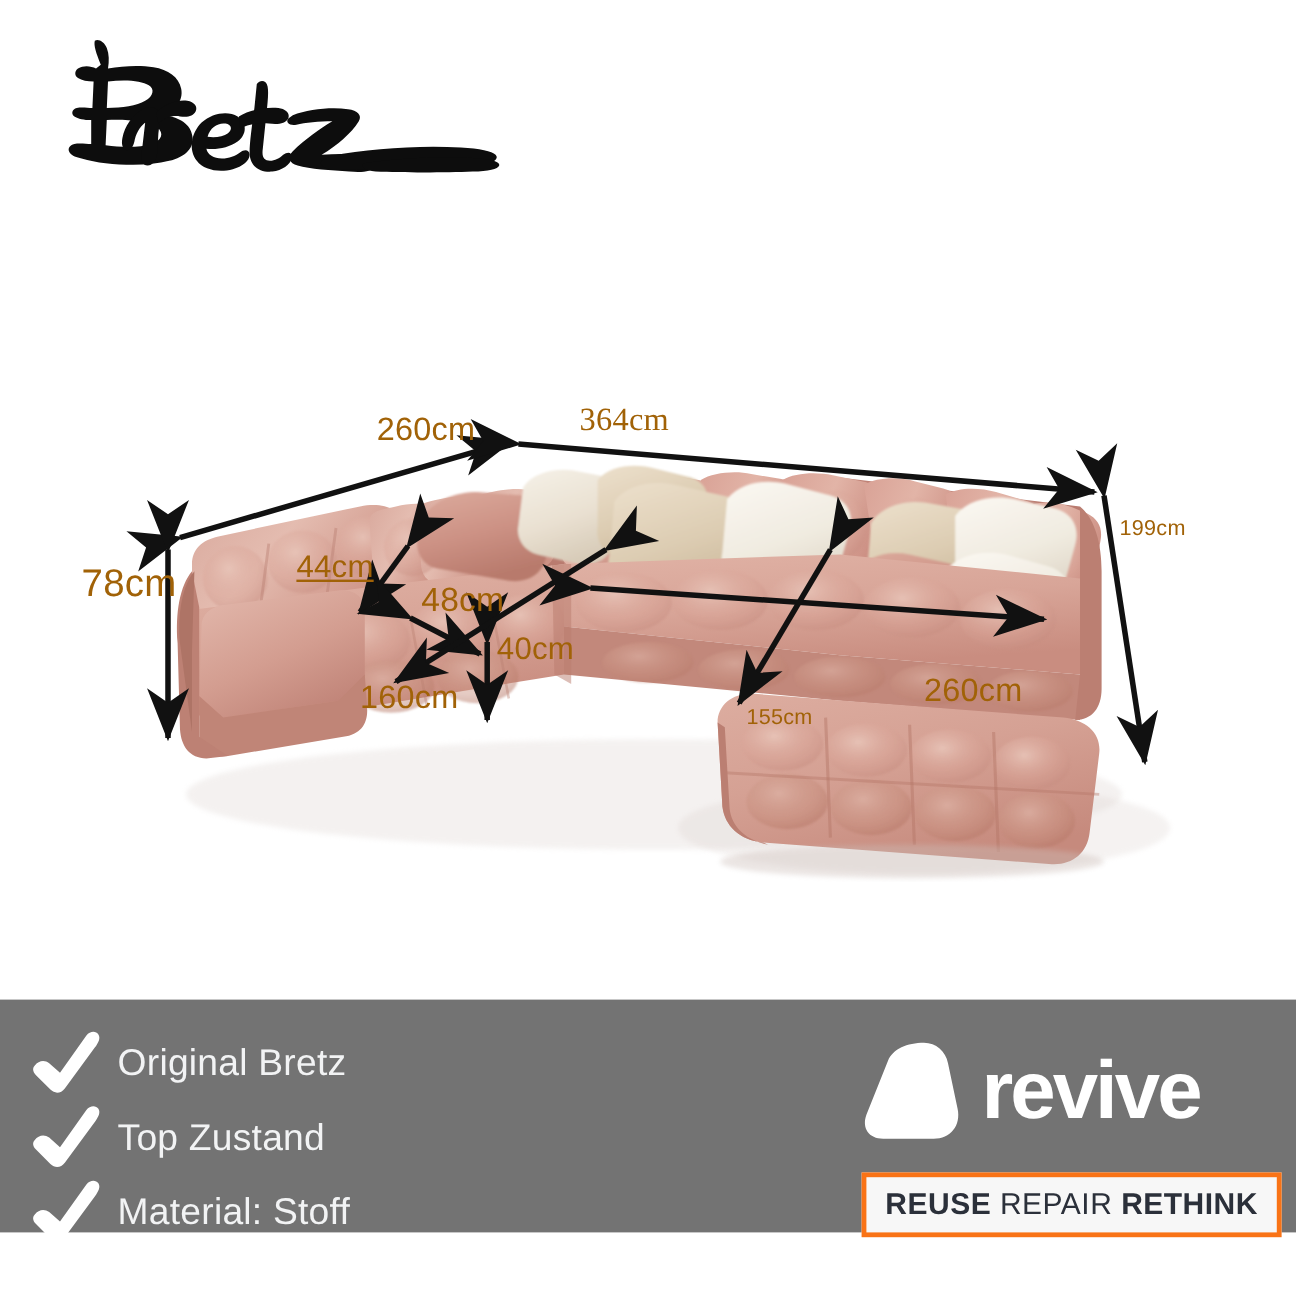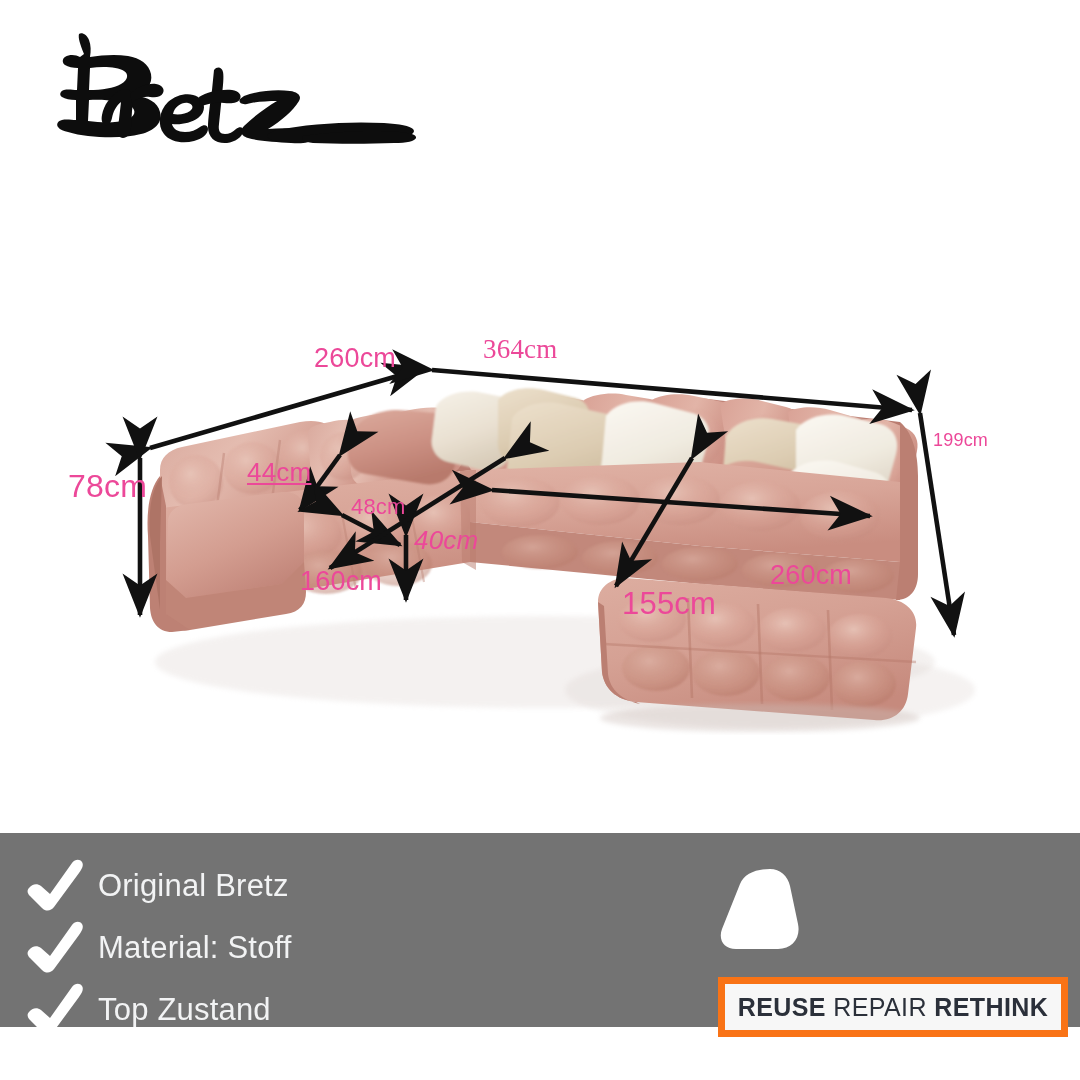--- a/index.html
+++ b/index.html
@@ -19,21 +19,21 @@
 
   
   .photo-area{position:absolute;left:0;top:170px;width:1080px;height:663px;overflow:hidden;}
   .photo-area svg{display:block;width:1080px;height:663px;}
 
   
   .dim-label{
     position:absolute;
     font-family:"Liberation Sans", sans-serif;
     font-weight:400;
-    color:#ec4899;
+    color:#a16207;
     white-space:nowrap;
     letter-spacing:.2px;
     line-height:1;
   }
 
   
   .banner{
     position:absolute;left:0;top:833px;width:1080px;height:194px;
     background:#737373;
     padding-left:24px;
@@ -54,21 +54,21 @@
   .revive-mark{width:86px;height:86px;flex:0 0 86px;}
   .revive-mark svg{display:block;width:100%;height:100%;}
   .revive-word{
     color:#ffffff;font-size:68px;font-weight:700;
     font-family:"Liberation Sans", sans-serif;
     letter-spacing:-2.5px;margin-left:14px;line-height:1;
   }
   .tagline-bar{
     margin-top:22px;background:#f7f7f7;
     height:46px;display:flex;align-items:center;justify-content:center;
-    border:7px solid #f97316;
+    border:4px solid #f97316;
   }
   .tagline-bar span{
     font-family:"Liberation Sans", sans-serif;
     font-size:25px;color:#2b303a;letter-spacing:.4px;
   }
   .tg-bold{font-weight:700;}
   .tg-light{font-weight:400;}
 </style>
 </head>
 <body>
@@ -392,24 +392,24 @@
         <line x1="492" y1="320" x2="870" y2="346"></line>
       </g>
     </svg>
   </div>
 
   <div class="dim-label" style="left:314px;top:345px;font-size:27px;">260cm</div>
   <div class="dim-label" style="left:483px;top:336px;font-size:27px;font-family:Liberation Serif, serif;">364cm</div>
   <div class="dim-label" style="left:68px;top:470px;font-size:32px;">78cm</div>
   <div class="dim-label" style="left:933px;top:431px;font-size:18px;">199cm</div>
   <div class="dim-label" style="left:247px;top:459px;font-size:26px;text-decoration:underline;">44cm</div>
-  <div class="dim-label" style="left:351px;top:496px;font-size:22px;">48cm</div>
-  <div class="dim-label" style="left:414px;top:527px;font-size:26px;font-style:italic;">40cm</div>
+  <div class="dim-label" style="left:351px;top:486px;font-size:28px;">48cm</div>
+  <div class="dim-label" style="left:414px;top:527px;font-size:26px;">40cm</div>
   <div class="dim-label" style="left:300px;top:568px;font-size:27px;">160cm</div>
-  <div class="dim-label" style="left:622px;top:588px;font-size:31px;">155cm</div>
+  <div class="dim-label" style="left:622px;top:588px;font-size:18px;">155cm</div>
   <div class="dim-label" style="left:770px;top:562px;font-size:27px;">260cm</div>
 
   <div class="banner">
 
     <div class="features">
 
       <div class="feature-row">
         <span class="check-icon">
           <svg viewBox="0 0 62 54" xmlns="http://www.w3.org/2000/svg">
             <path d="M3,29 C6,25 11,24 15,27 L24,35 L46,4 C49,0 54,0 56,3
@@ -421,44 +421,45 @@
       </div>
 
       <div class="feature-row">
         <span class="check-icon">
           <svg viewBox="0 0 62 54" xmlns="http://www.w3.org/2000/svg">
             <path d="M3,29 C6,25 11,24 15,27 L24,35 L46,4 C49,0 54,0 56,3
                      C58,6 56,10 53,14 L28,48 C25,52 20,53 16,49 L4,37
                      C1,34 1,31 3,29 Z" fill="#ffffff"></path>
           </svg>
         </span>
-        <span class="feature-text">Material: Stoff</span>
+        <span class="feature-text">Top Zustand</span>
       </div>
 
       <div class="feature-row">
         <span class="check-icon">
           <svg viewBox="0 0 62 54" xmlns="http://www.w3.org/2000/svg">
             <path d="M3,29 C6,25 11,24 15,27 L24,35 L46,4 C49,0 54,0 56,3
                      C58,6 56,10 53,14 L28,48 C25,52 20,53 16,49 L4,37
                      C1,34 1,31 3,29 Z" fill="#ffffff"></path>
           </svg>
         </span>
-        <span class="feature-text">Top Zustand</span>
+        <span class="feature-text">Material: Stoff</span>
       </div>
 
     </div>
 
     <div class="revive-block">
       <div class="revive-top">
         <span class="revive-mark">
           <svg viewBox="0 0 86 86" xmlns="http://www.w3.org/2000/svg">
             <path d="M52,3 C62,3 70,10 72,20 L80,58 C83,72 74,83 60,83
                      L18,83 C6,83 0,74 4,63 L22,18 C26,8 38,3 52,3 Z" fill="#ffffff"></path>
           </svg>
         </span>
+        <span class="revive-word">revive</span>
       </div>
       <div class="tagline-bar">
         <span class="tg-bold">REUSE</span>
         <span>&nbsp;</span>
         <span class="tg-light">REPAIR</span>
         <span>&nbsp;</span>
         <span class="tg-bold">RETHINK</span>
       </div>
     </div>
 

